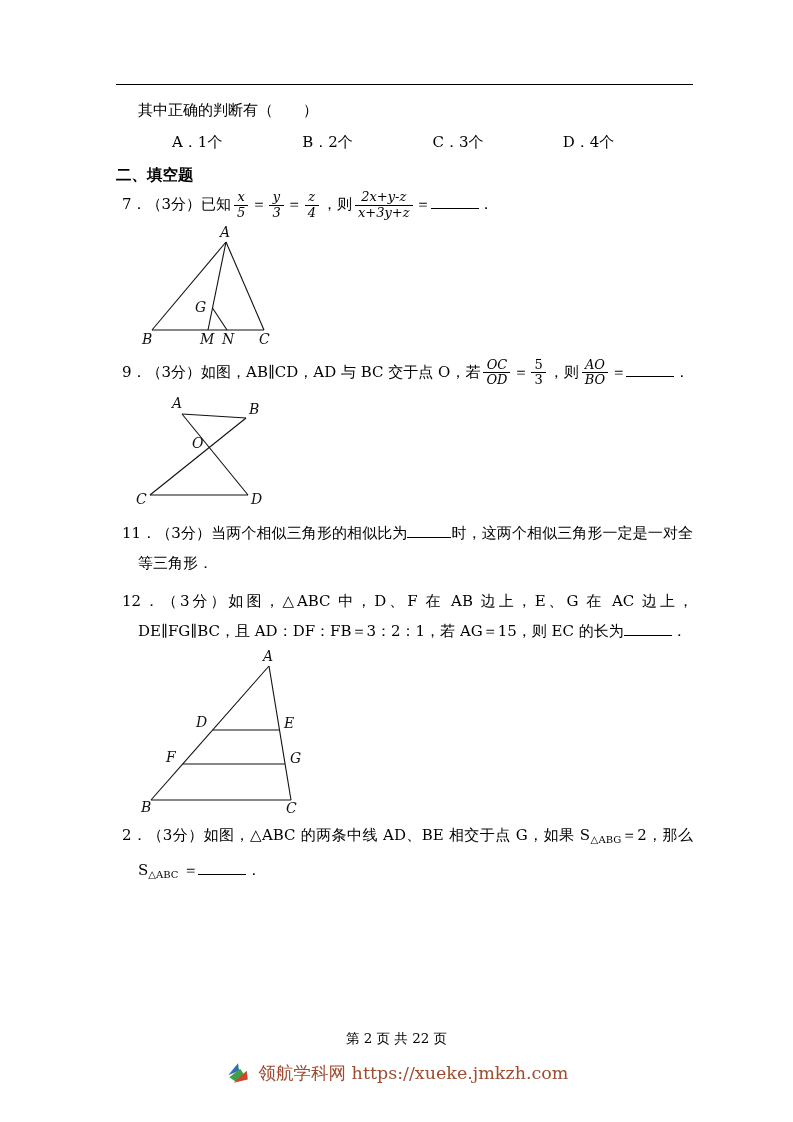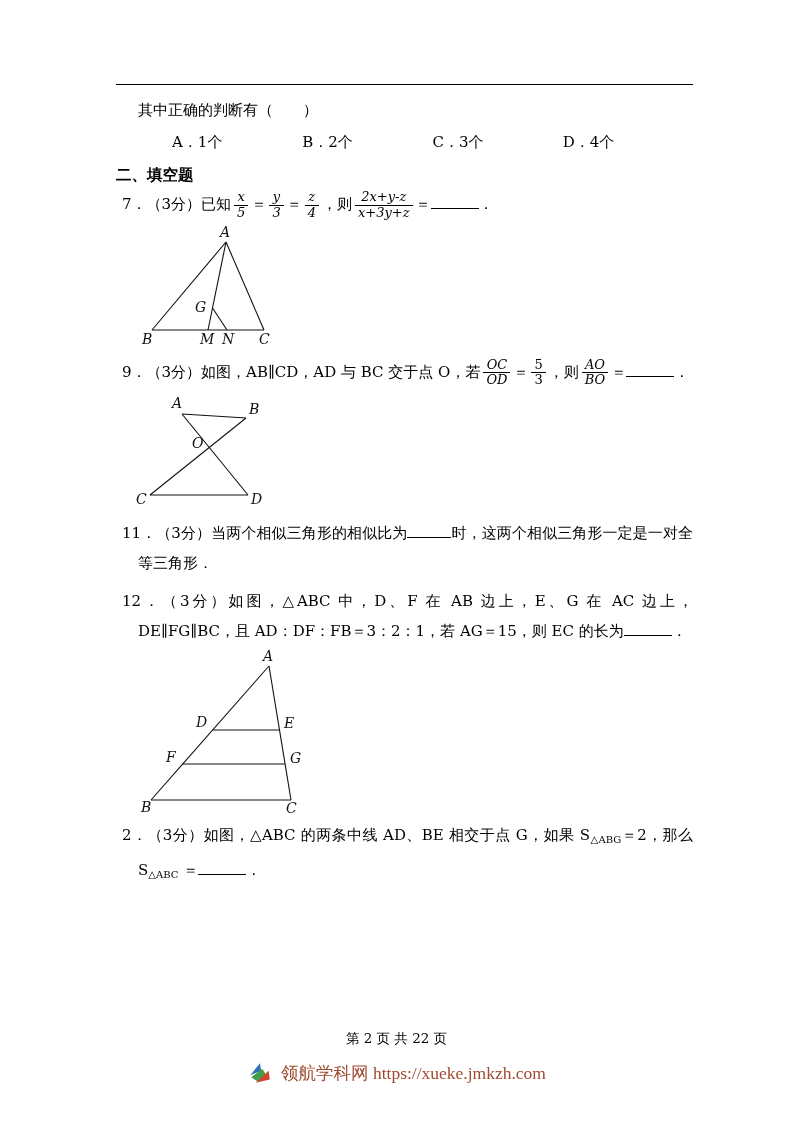--- a/index.html
+++ b/index.html
@@ -35,21 +35,21 @@
   svg line, svg polyline { stroke:#111; stroke-width:1.1; fill:none; }
   svg text { font-family:"DejaVu Serif","Liberation Serif",serif; font-style:italic; font-size:14px; fill:#111; }
   .mt4 { margin-top:4px; } .mt6 { margin-top:8px; } .mt8 { margin-top:8px; }
   .page-footer {
     position:absolute; top:1030px; left:0; right:0;
     text-align:center; font-size:13.5px; color:#000;
   }
   .brand {
     position:absolute; top:1060px; left:0; right:0;
     display:flex; justify-content:center; align-items:center; gap:8px;
-    color:#9e4b2f; font-size:17.5px;font-family:Liberation Serif, serif;
+    color:#9e4b2f; font-size:17.5px;
   }
   .brand .logo { width:26px; height:26px; display:inline-block; }
 </style>
 </head>
 <body>
 
 <div class="page">
   <div class="content">
     <div class="topline"></div>
 

